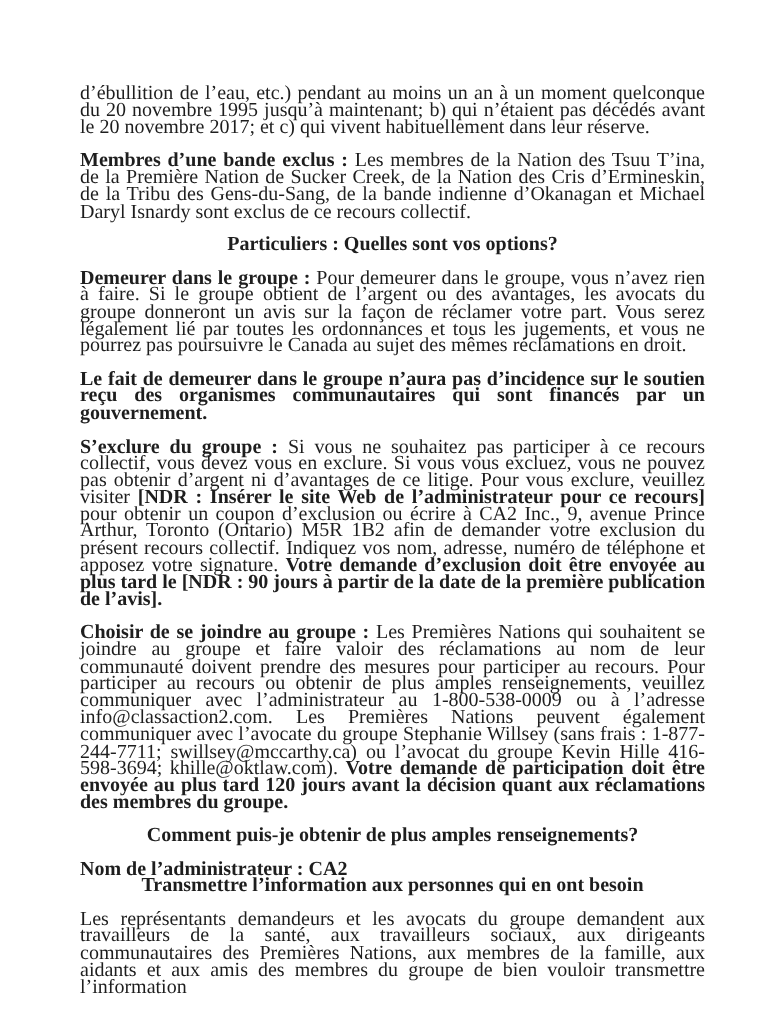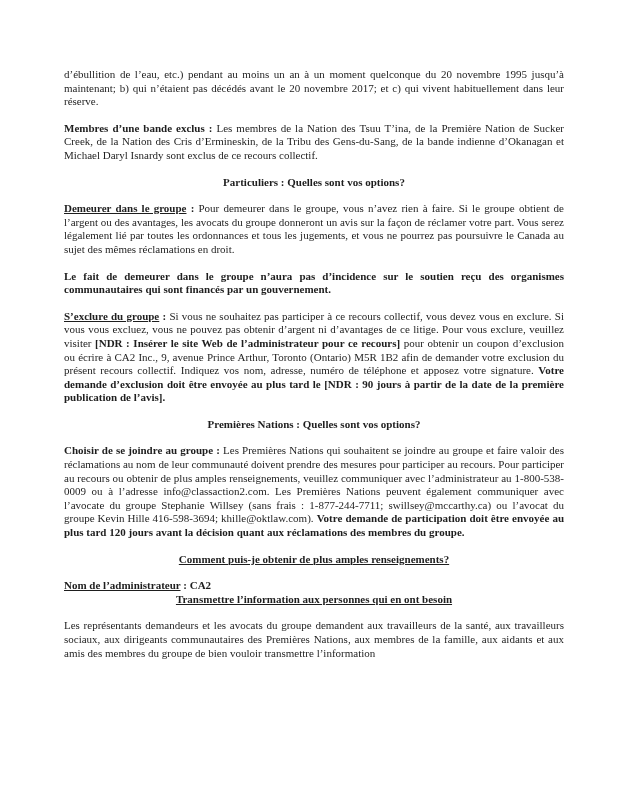--- a/index.html
+++ b/index.html
@@ -16,32 +16,32 @@
   }
   .page {
     box-sizing: border-box;
     width: 624px;
     height: 808px;
     padding: 68px 60px 20px 64px;
     background: #ffffff;
   }
   .page p {
     margin: 0 0 13px 0;
-    font-size: 11px;
+    font-size: 16px;
     line-height: 13.6px;
     text-align: justify;
   }
   .page p.heading {
     text-align: center;
   }
   .page p.tight {
     margin-bottom: 0;
   }
   .b { font-weight: bold; text-align: center; }
-  .u { text-decoration: underline; }
+  .u { }
   .link {
     color: inherit;
     cursor: pointer;
   }
 </style>
 </head>
 <body>
 
 <div class="page">
 
@@ -50,21 +50,20 @@
   <p><span class="b">Membres d’une bande exclus</span><span class="b"> : </span><span>Les membres de la Nation des Tsuu T’ina, de la Première Nation de Sucker Creek, de la Nation des Cris d’Ermineskin, de la Tribu des Gens-du-Sang, de la bande indienne d’Okanagan et Michael Daryl Isnardy sont exclus de ce recours collectif.</span></p>
 
   <p class="heading"><span class="b">Particuliers : Quelles sont vos options?</span></p>
 
   <p><span class="b u">Demeurer dans le groupe</span><span class="b"> : </span><span>Pour demeurer dans le groupe, vous n’avez rien à faire. Si le groupe obtient de l’argent ou des avantages, les avocats du groupe donneront un avis sur la façon de réclamer votre part. Vous serez légalement lié par toutes les ordonnances et tous les jugements, et vous ne pourrez pas poursuivre le Canada au sujet des mêmes réclamations en droit.</span></p>
 
   <p><span class="b">Le fait de demeurer dans le groupe n’aura pas d’incidence sur le soutien reçu des organismes communautaires qui sont financés par un gouvernement.</span></p>
 
   <p><span class="b u">S’exclure du groupe</span><span class="b"> : </span><span>Si vous ne souhaitez pas participer à ce recours collectif, vous devez vous en exclure. Si vous vous excluez, vous ne pouvez pas obtenir d’argent ni d’avantages de ce litige. Pour vous exclure, veuillez visiter </span><span class="b">[NDR : Insérer le site Web de l’administrateur pour ce recours]</span><span> pour obtenir un coupon d’exclusion ou écrire à CA2 Inc., 9, avenue Prince Arthur, Toronto (Ontario) M5R 1B2 afin de demander votre exclusion du présent recours collectif. Indiquez vos nom, adresse, numéro de téléphone et apposez votre signature. </span><span class="b">Votre demande d’exclusion doit être envoyée au plus tard le [NDR : 90 jours à partir de la date de la première publication de l’avis].</span></p>
 
-  <p class="heading"><span class="b">Premières Nations : Quelles sont vos options?</span></p>
 
   <p><span class="b">Choisir de se joindre au groupe</span><span class="b"> : </span><span>Les Premières Nations qui souhaitent se joindre au groupe et faire valoir des réclamations au nom de leur communauté doivent prendre des mesures pour participer au recours. Pour participer au recours ou obtenir de plus amples renseignements, veuillez communiquer avec l’administrateur au 1-800-538-0009 ou à l’adresse </span><span class="link">info@classaction2.com</span><span>. Les Premières Nations peuvent également communiquer avec l’avocate du groupe Stephanie Willsey (sans frais : 1-877-244-7711; </span><span class="link">swillsey@mccarthy.ca</span><span>) ou l’avocat du groupe Kevin Hille 416-598-3694; </span><span class="link">khille@oktlaw.com</span><span>). </span><span class="b">Votre demande de participation doit être envoyée au plus tard 120 jours avant la décision quant aux réclamations des membres du groupe.</span></p>
 
   <p class="heading"><span class="b u">Comment puis-je obtenir de plus amples renseignements?</span></p>
 
   <p class="tight"><span class="b u">Nom de l’administrateur</span><span class="b"> : </span><span class="b">CA2</span></p>
 
 
   <p class="heading"><span class="b u">Transmettre l’information aux personnes qui en ont besoin</span></p>
 

